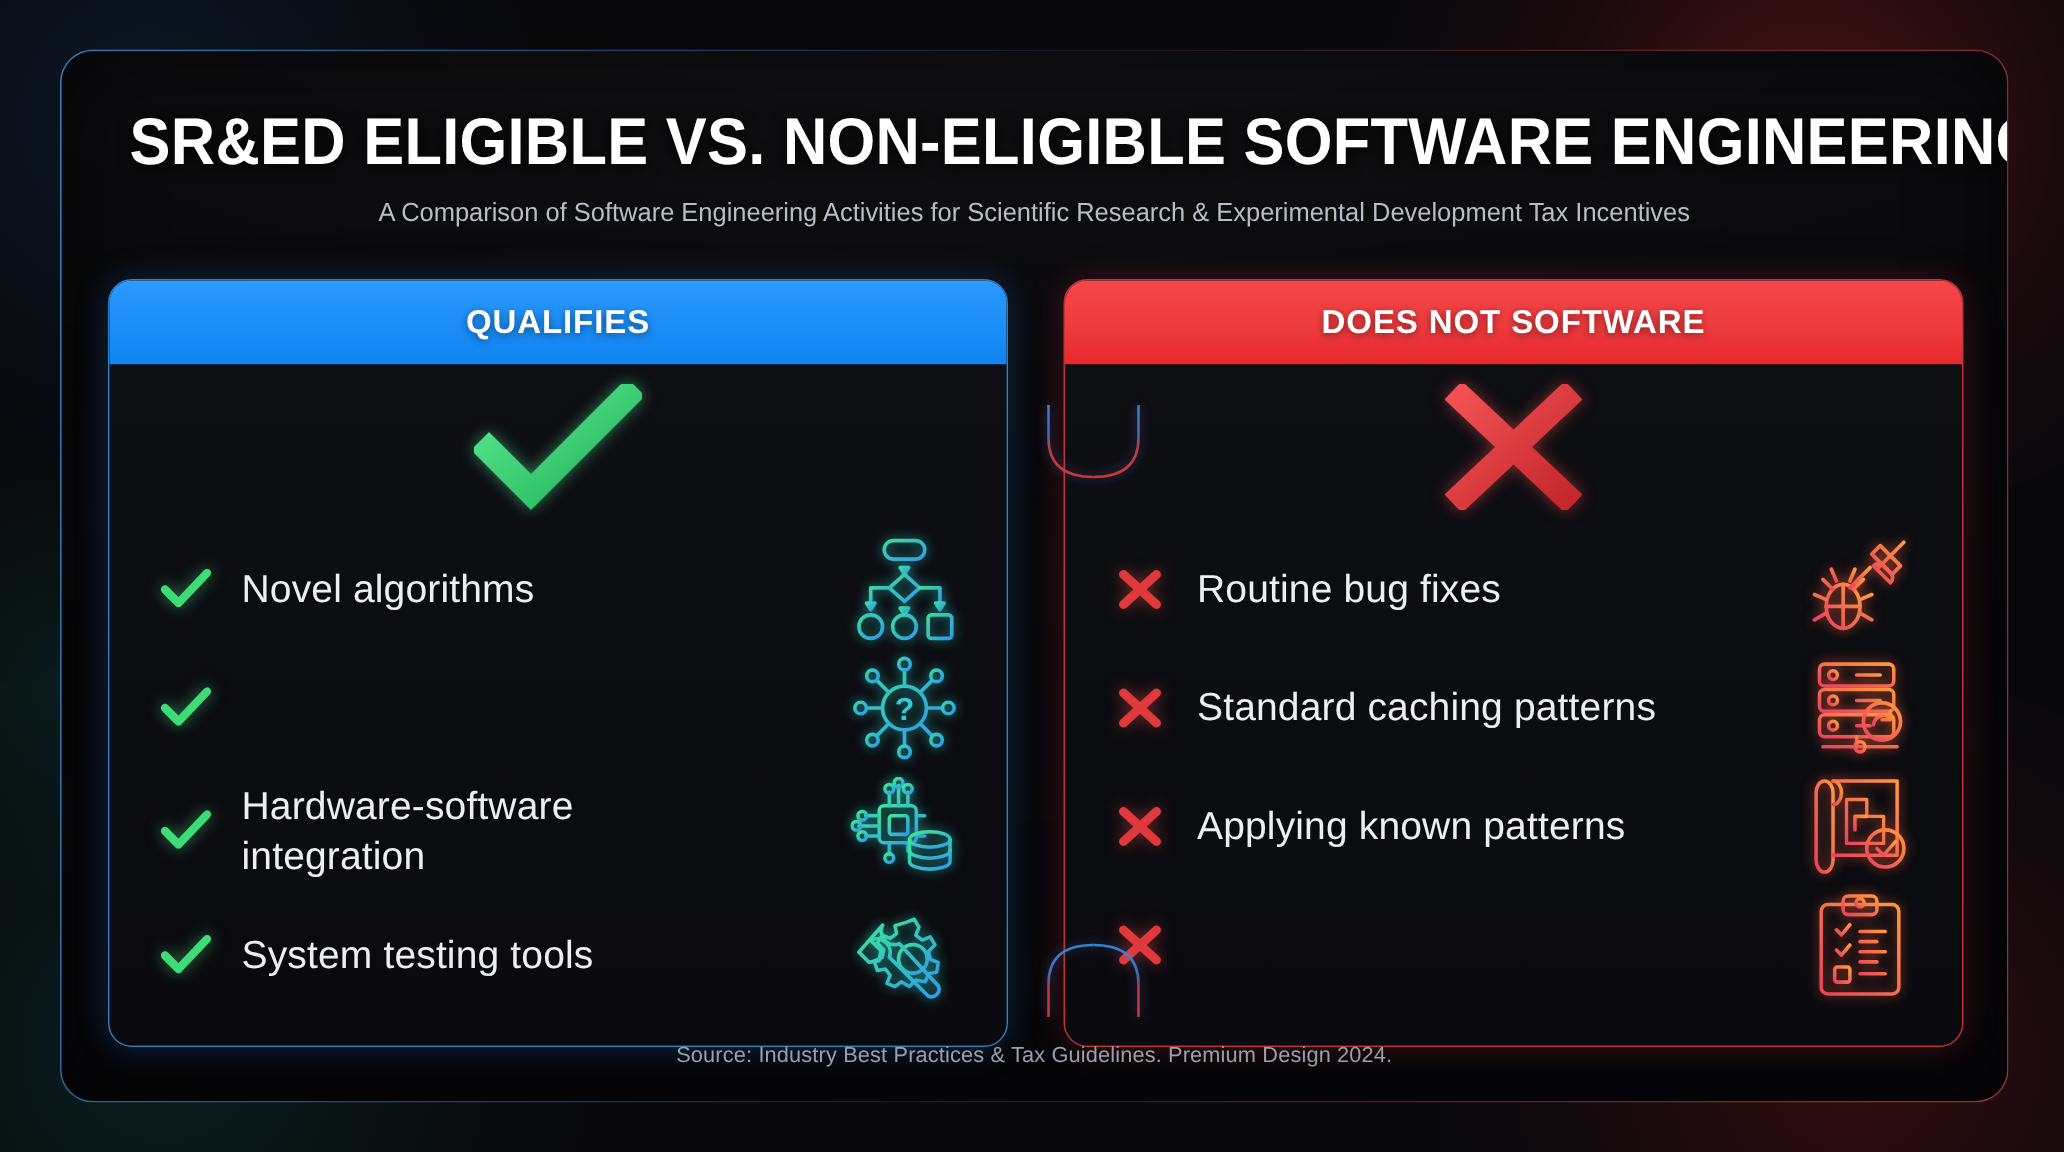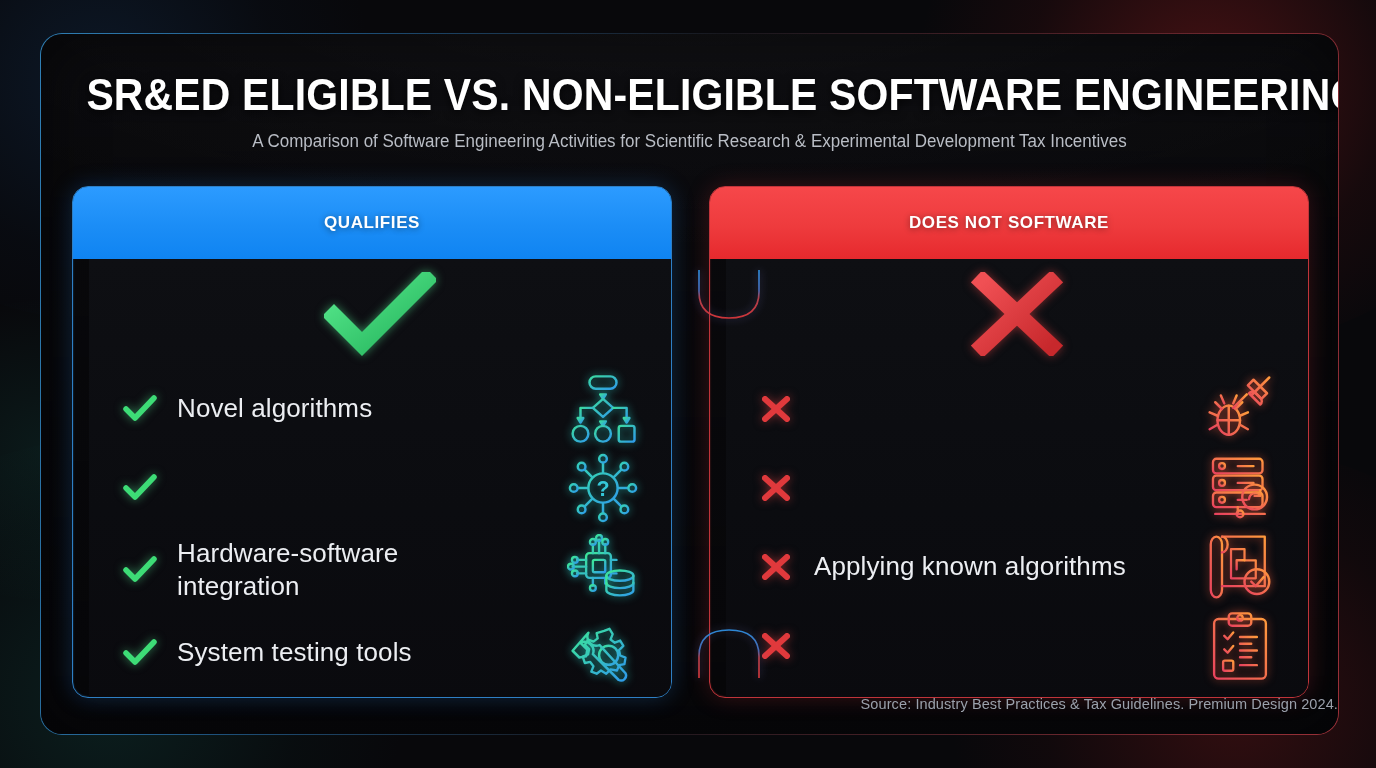--- a/index.html
+++ b/index.html
@@ -59,31 +59,30 @@
   
   .panels{ position:absolute; left:0; top:0; width:100%; height:100%; }
   .panel{
     position:absolute; top:152px; width:600px; height:512px;
     border-radius:16px; overflow:hidden;
   }
   .panel.left { left:31px;  border:1.6px solid #2e7fc4; box-shadow:0 0 22px rgba(35,120,200,0.28), 0 0 2px rgba(60,150,230,0.5) inset; }
   .panel.right{ left:668px; border:1.6px solid #c0343a; box-shadow:0 0 22px rgba(190,45,50,0.26), 0 0 2px rgba(230,70,70,0.5) inset; }
 
   .panel-head{
-    height:72px; display:flex; align-items:center; justify-content:center;
-    font-size:17px; font-weight:bold; color:#ffffff; letter-spacing:0.6px;
+    height:56px; display:flex; align-items:center; justify-content:center;
+    font-size:22px; font-weight:bold; color:#ffffff; letter-spacing:0.6px;
     text-shadow:0 1px 6px rgba(0,0,0,0.45);
   }
   .panel.left  .panel-head{ background:linear-gradient(180deg,#2c9bff 0%, #1b8df6 55%, #0f84f2 100%); }
   .panel.right .panel-head{ background:linear-gradient(180deg,#f6474a 0%, #ee3b3d 55%, #e6292d 100%); }
 
   .panel-body{
     position:relative; height:calc(100% - 56px);
     background:linear-gradient(180deg,#0e0f13 0%, #0b0c10 55%, #0a0a0e 100%);
-    margin-left:16px;
   }
 
   
   .hero{ height:110px; display:flex; align-items:center; justify-content:center; }
   .hero svg{ display:block; }
 
   
   .list{ position:relative; padding:0 26px 0 34px; }
   .row{ position:relative; display:flex; align-items:center; height:79px; }
   .row.tall{ height:86px; }
@@ -93,21 +92,21 @@
     letter-spacing:0.1px; max-width:330px;
   }
   .row-icon{ position:absolute; right:6px; top:50%; transform:translateY(-50%); width:72px; height:72px; }
   .row-icon svg{ display:block; width:72px; height:72px; }
 
   
   .connector{ position:absolute; left:628px; top:214px; width:120px; height:452px; pointer-events:none; }
 
   
   .footer{
-    position:absolute; left:0; right:0; bottom:22px; text-align:right;
+    position:absolute; left:0; right:0; bottom:22px; text-align:center;
     font-size:14.5px; color:#9aa0ab; letter-spacing:0.1px;
   }
   .glow-b{ filter:drop-shadow(0 0 5px rgba(80,220,140,0.55)); }
   .glow-r{ filter:drop-shadow(0 0 5px rgba(235,70,70,0.5)); }
   .glow-icon-b{ filter:drop-shadow(0 0 4px rgba(40,200,190,0.75)); }
   .glow-icon-r{ filter:drop-shadow(0 0 4px rgba(240,90,60,0.70)); }
 </style>
 </head>
 <body>
 
@@ -301,20 +300,21 @@
 
             <div class="row">
               <span class="mark">
                 <svg width="32" height="30" viewBox="0 0 32 30" class="glow-r" aria-hidden="true">
                   <g stroke="#e0393c" stroke-width="6" stroke-linecap="round">
                     <path d="M5 5 L27 25"></path>
                       <path d="M27 5 L5 25"></path>
                   </g>
                 </svg>
               </span>
+              <span class="row-label">Routine bug fixes</span>
               <span class="row-icon">
                 <svg viewBox="0 0 64 64" class="glow-icon-r" aria-hidden="true">
                   <defs>
                     <linearGradient id="gr1" x1="0" y1="1" x2="1" y2="0">
                       <stop offset="0%" stop-color="#e8425e"></stop>
                         <stop offset="100%" stop-color="#ff9a3c"></stop>
                     </linearGradient>
                   </defs>
                   <g fill="none" stroke="url(#gr1)" stroke-width="2.2" stroke-linecap="round" stroke-linejoin="round">
                     <ellipse cx="22" cy="42" rx="10" ry="13"></ellipse>
@@ -332,20 +332,21 @@
 
             <div class="row">
               <span class="mark">
                 <svg width="32" height="30" viewBox="0 0 32 30" class="glow-r" aria-hidden="true">
                   <g stroke="#e0393c" stroke-width="6" stroke-linecap="round">
                     <path d="M5 5 L27 25"></path>
                       <path d="M27 5 L5 25"></path>
                   </g>
                 </svg>
               </span>
+              <span class="row-label">Standard caching patterns</span>
               <span class="row-icon">
                 <svg viewBox="0 0 64 64" class="glow-icon-r" aria-hidden="true">
                   <defs>
                     <linearGradient id="gr2" x1="0" y1="1" x2="1" y2="0">
                       <stop offset="0%" stop-color="#e8425e"></stop>
                         <stop offset="100%" stop-color="#ff9a3c"></stop>
                     </linearGradient>
                   </defs>
                   <g fill="none" stroke="url(#gr2)" stroke-width="2.1" stroke-linecap="round" stroke-linejoin="round">
                     <rect x="8" y="6" width="44" height="13" rx="3"></rect>
@@ -366,21 +367,21 @@
 
             <div class="row">
               <span class="mark">
                 <svg width="32" height="30" viewBox="0 0 32 30" class="glow-r" aria-hidden="true">
                   <g stroke="#e0393c" stroke-width="6" stroke-linecap="round">
                     <path d="M5 5 L27 25"></path>
                       <path d="M27 5 L5 25"></path>
                   </g>
                 </svg>
               </span>
-              <span class="row-label">Applying known algorithms</span>
+              <span class="row-label">Applying known patterns</span>
               <span class="row-icon">
                 <svg viewBox="0 0 64 64" class="glow-icon-r" aria-hidden="true">
                   <defs>
                     <linearGradient id="gr3" x1="0" y1="1" x2="1" y2="0">
                       <stop offset="0%" stop-color="#e8425e"></stop>
                         <stop offset="100%" stop-color="#ff9a3c"></stop>
                     </linearGradient>
                   </defs>
                   <g fill="none" stroke="url(#gr3)" stroke-width="2.1" stroke-linecap="round" stroke-linejoin="round">
                     <path d="M6 12 a5 7 0 0 1 10 0 v40 a5 7 0 0 1 -10 0z"></path>

